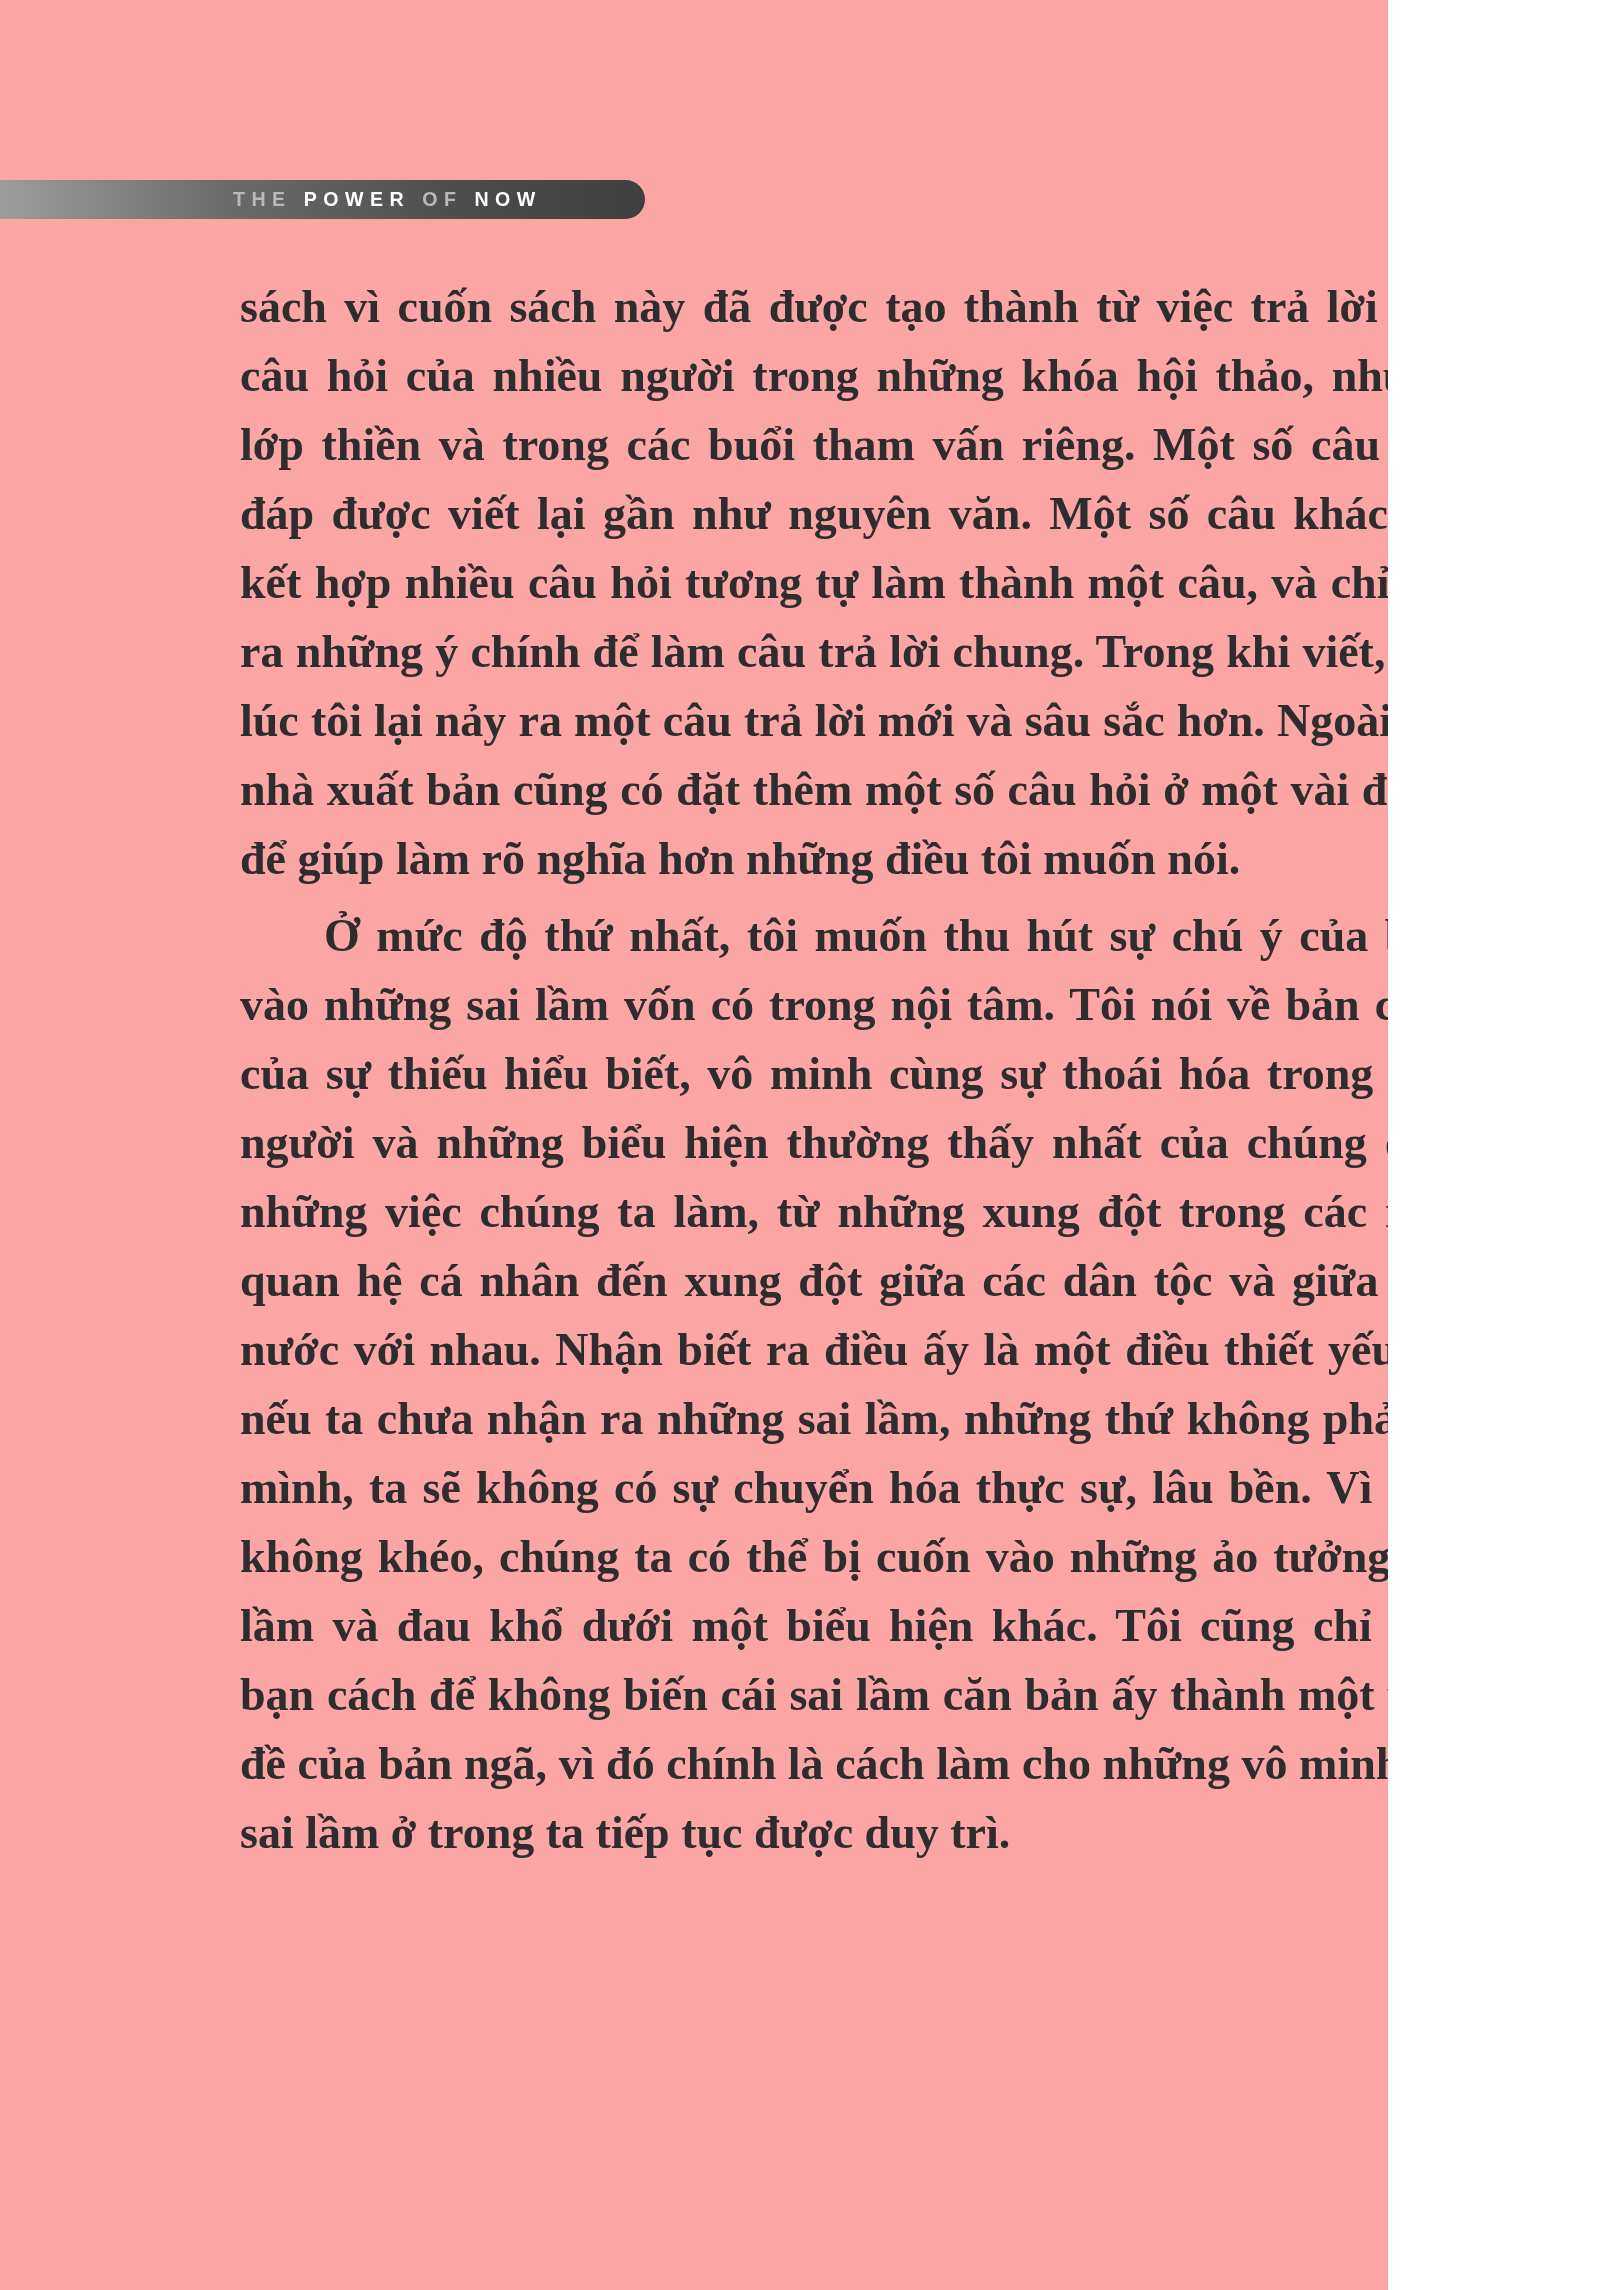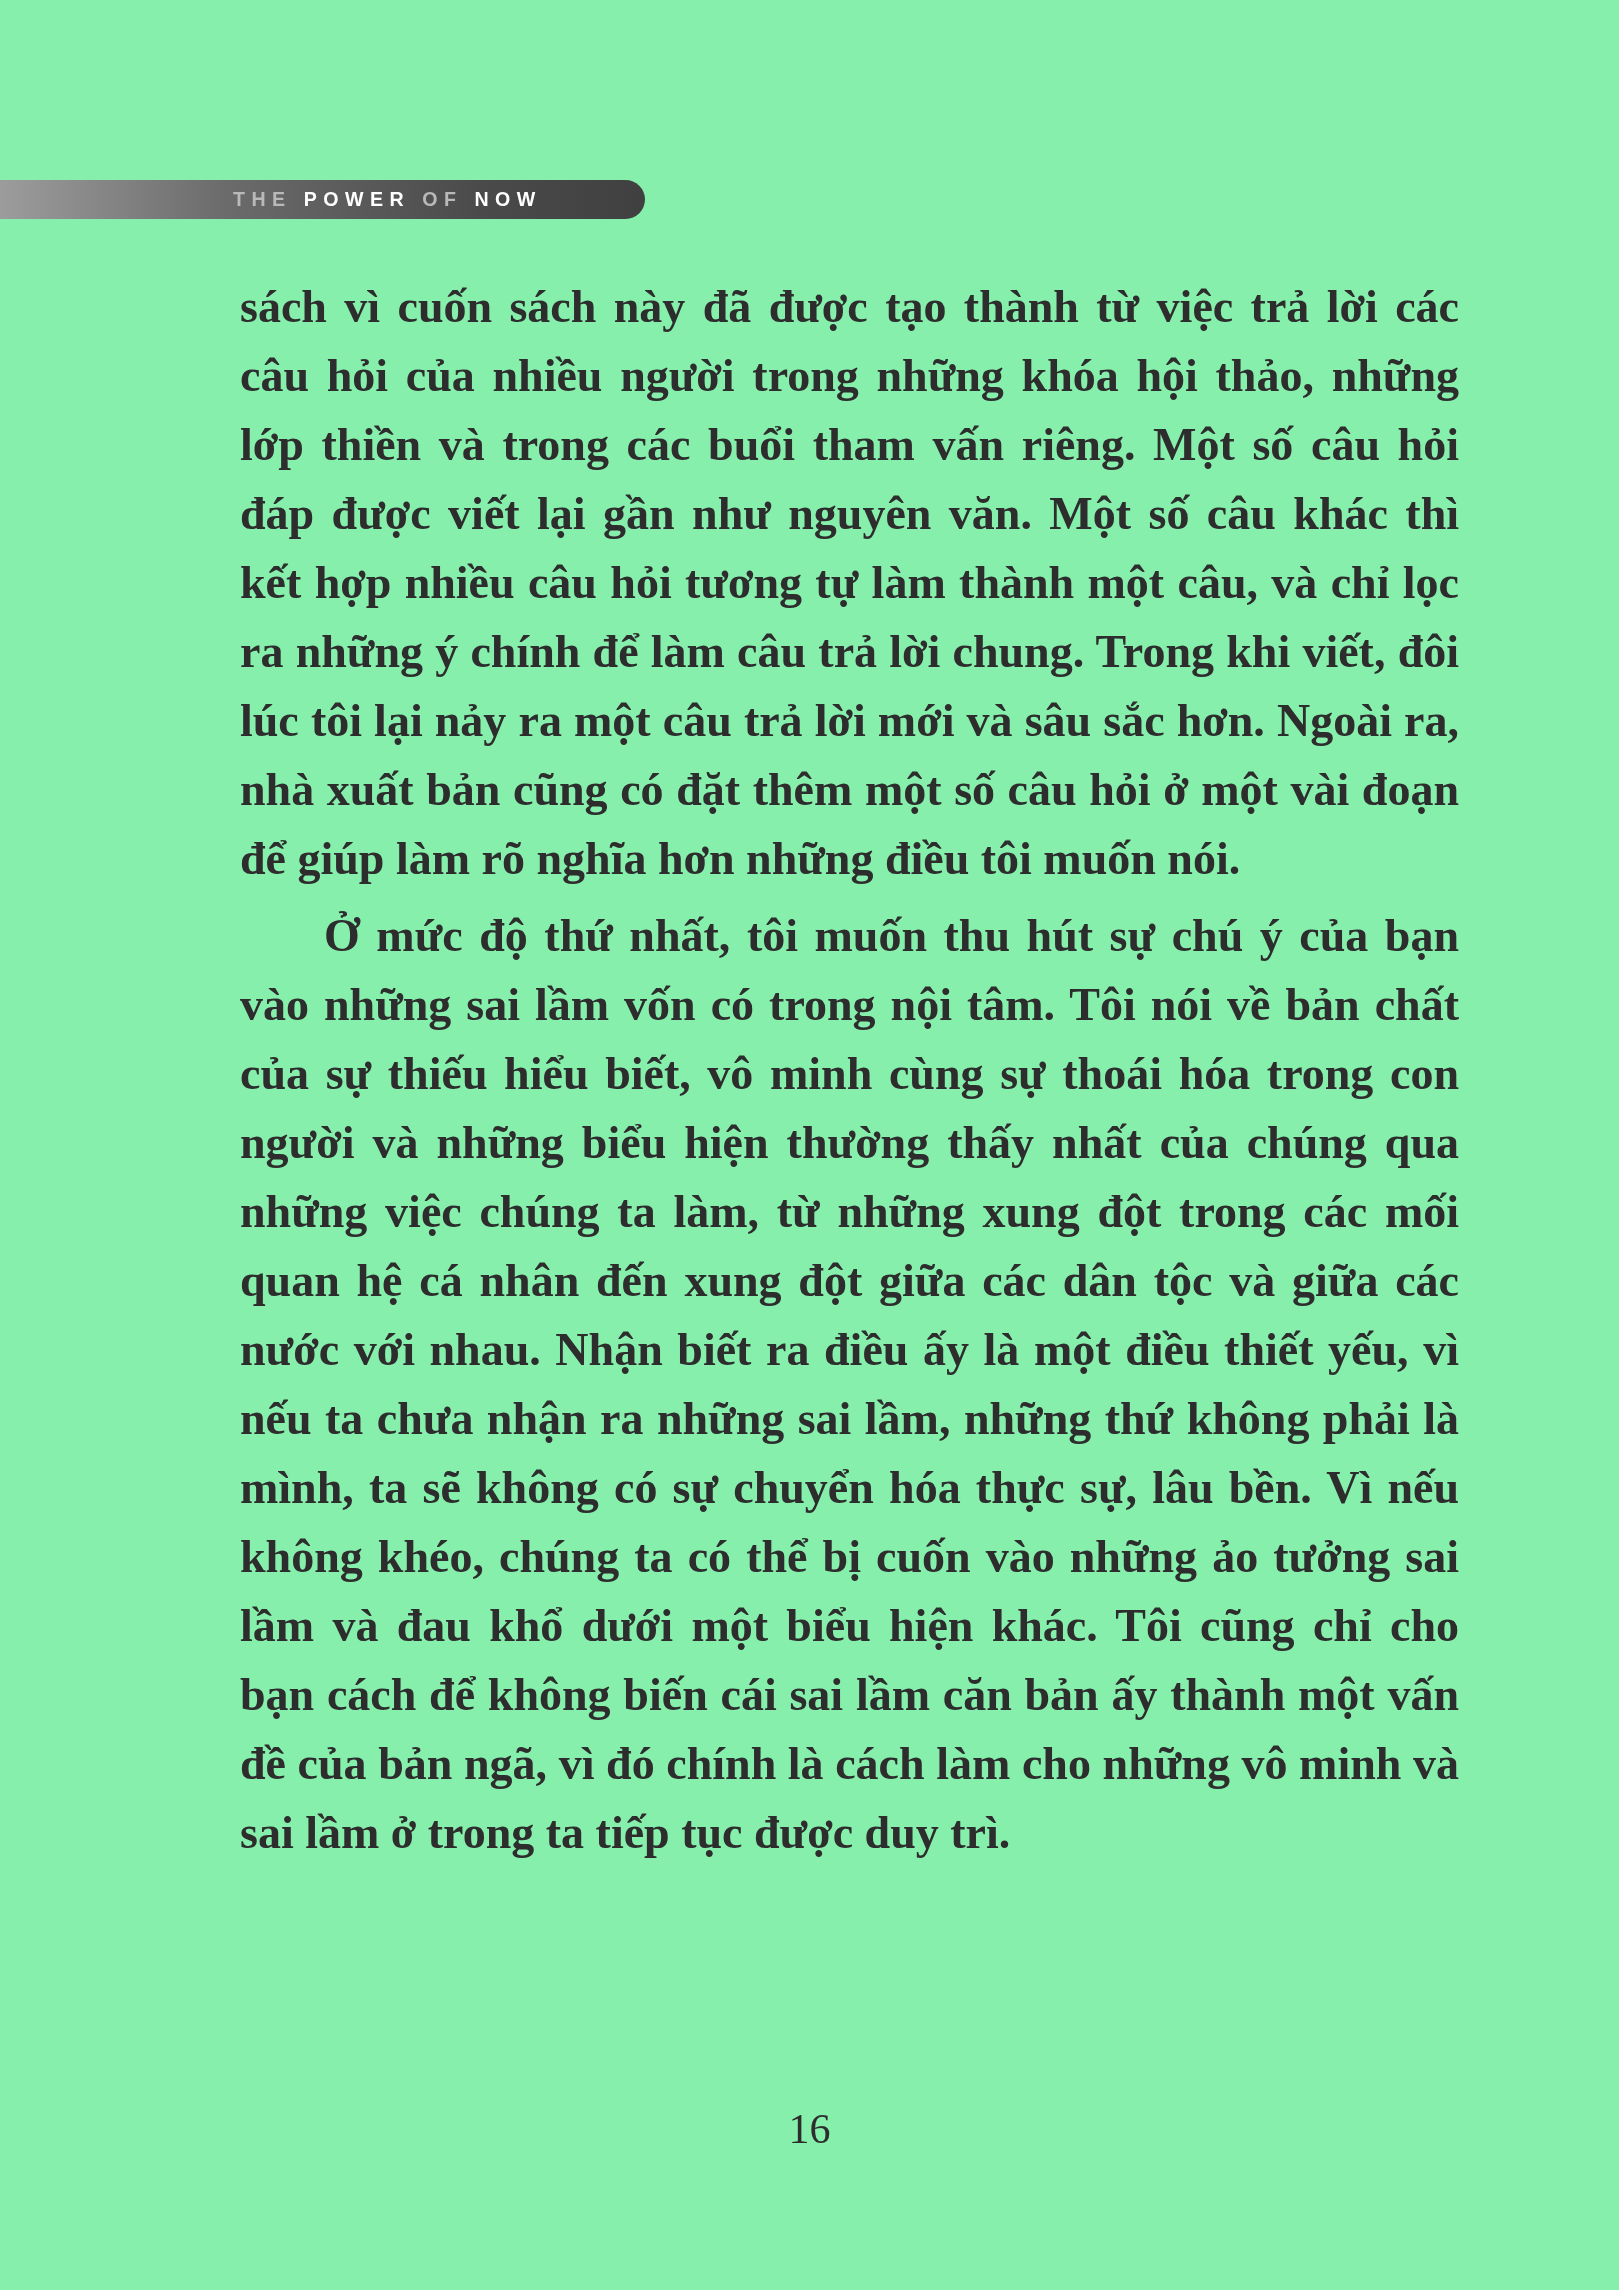--- a/index.html
+++ b/index.html
@@ -2,23 +2,23 @@
 <html style="font-size:15px"><head>
 <meta charset="utf-8">
 <style>
   html, body {
     margin: 0;
     padding: 0;
     background: #ffffff;
   }
   .page {
     position: relative;
-    width: 1619px;
+    width: 1388px;
     height: 2290px;
-    background: #86efac;
+    background: #fca5a5;
     overflow: hidden;
     font-family: "Liberation Serif", "DejaVu Serif", serif;
   }
   .header-bar {
     position: absolute;
     top: 180px;
     left: 0;
     width: 645px;
     height: 39px;
     box-sizing: border-box;
@@ -79,16 +79,15 @@
     <span class="word bright">POWER</span>
     <span class="word muted">OF</span>
     <span class="word bright">NOW</span>
   </div>
 
   <div class="body-text">
     <p>sách vì cuốn sách này đã được tạo thành từ việc trả lời các câu hỏi của nhiều người trong những khóa hội thảo, những lớp thiền và trong các buổi tham vấn riêng. Một số câu hỏi đáp được viết lại gần như nguyên văn. Một số câu khác thì kết hợp nhiều câu hỏi tương tự làm thành một câu, và chỉ lọc ra những ý chính để làm câu trả lời chung. Trong khi viết, đôi lúc tôi lại nảy ra một câu trả lời mới và sâu sắc hơn. Ngoài ra, nhà xuất bản cũng có đặt thêm một số câu hỏi ở một vài đoạn để giúp làm rõ nghĩa hơn những điều tôi muốn nói.</p>
     <p class="indent">Ở mức độ thứ nhất, tôi muốn thu hút sự chú ý của bạn vào những sai lầm vốn có trong nội tâm. Tôi nói về bản chất của sự thiếu hiểu biết, vô minh cùng sự thoái hóa trong con người và những biểu hiện thường thấy nhất của chúng qua những việc chúng ta làm, từ những xung đột trong các mối quan hệ cá nhân đến xung đột giữa các dân tộc và giữa các nước với nhau. Nhận biết ra điều ấy là một điều thiết yếu, vì nếu ta chưa nhận ra những sai lầm, những thứ không phải là mình, ta sẽ không có sự chuyển hóa thực sự, lâu bền. Vì nếu không khéo, chúng ta có thể bị cuốn vào những ảo tưởng sai lầm và đau khổ dưới một biểu hiện khác. Tôi cũng chỉ cho bạn cách để không biến cái sai lầm căn bản ấy thành một vấn đề của bản ngã, vì đó chính là cách làm cho những vô minh và sai lầm ở trong ta tiếp tục được duy trì.</p>
   </div>
 
-  <div class="page-number">16</div>
 
 </div>
 
 
 </body></html>

